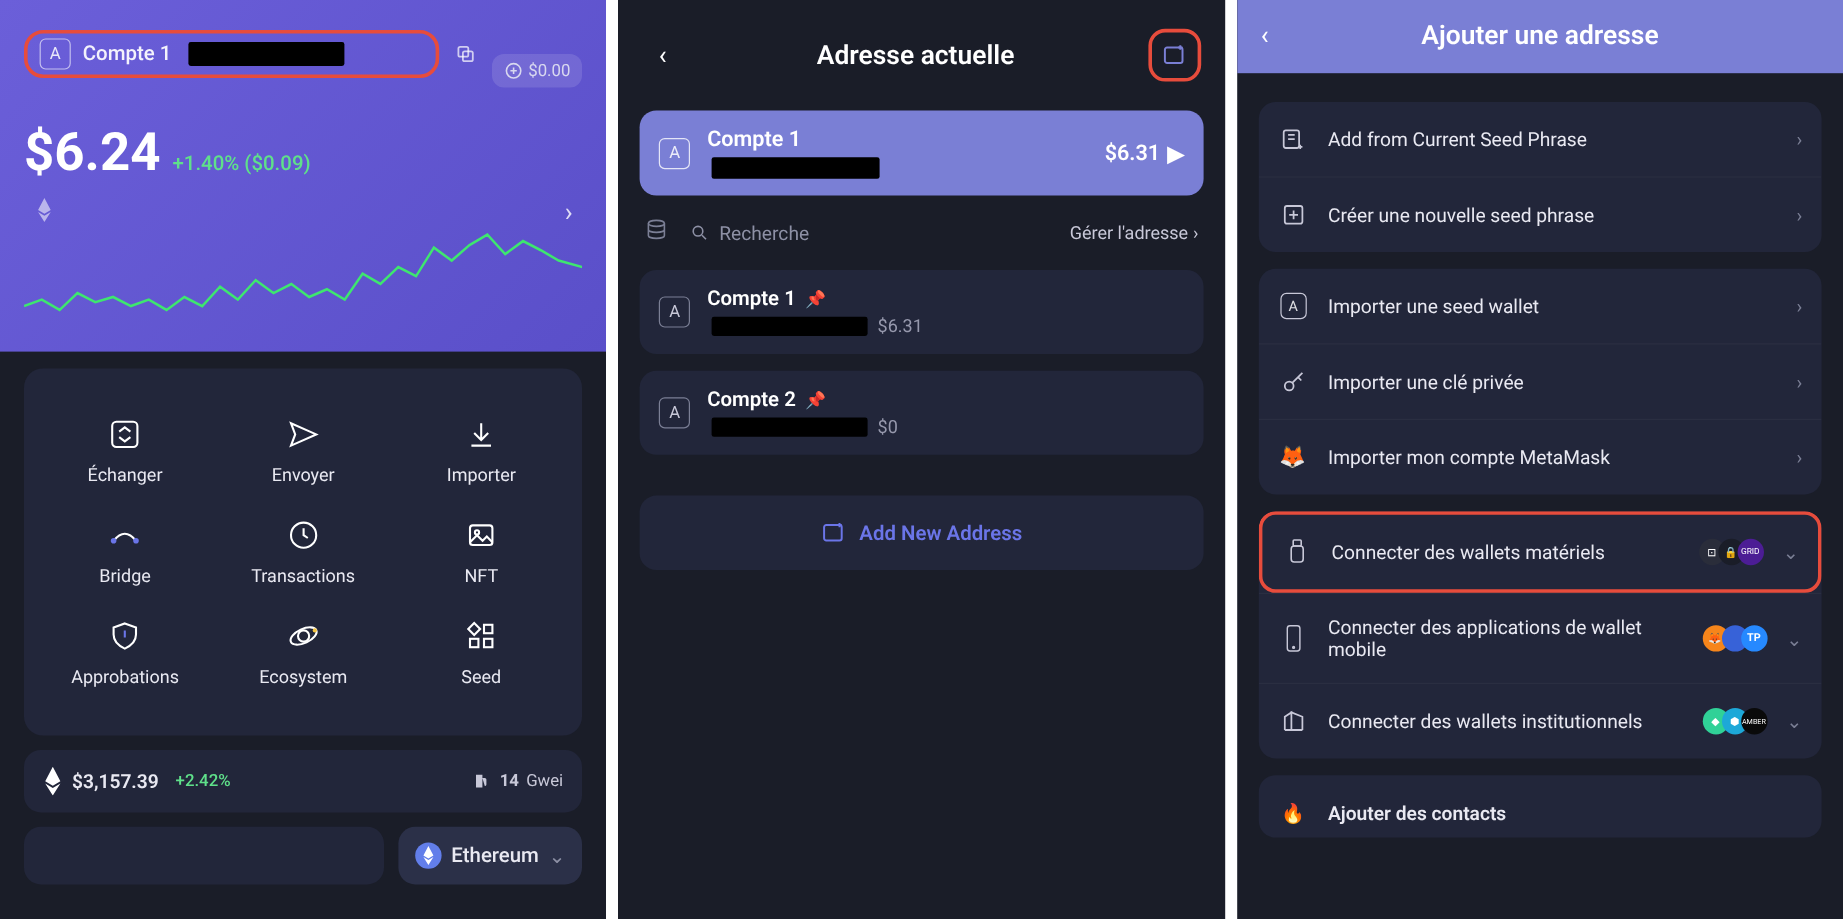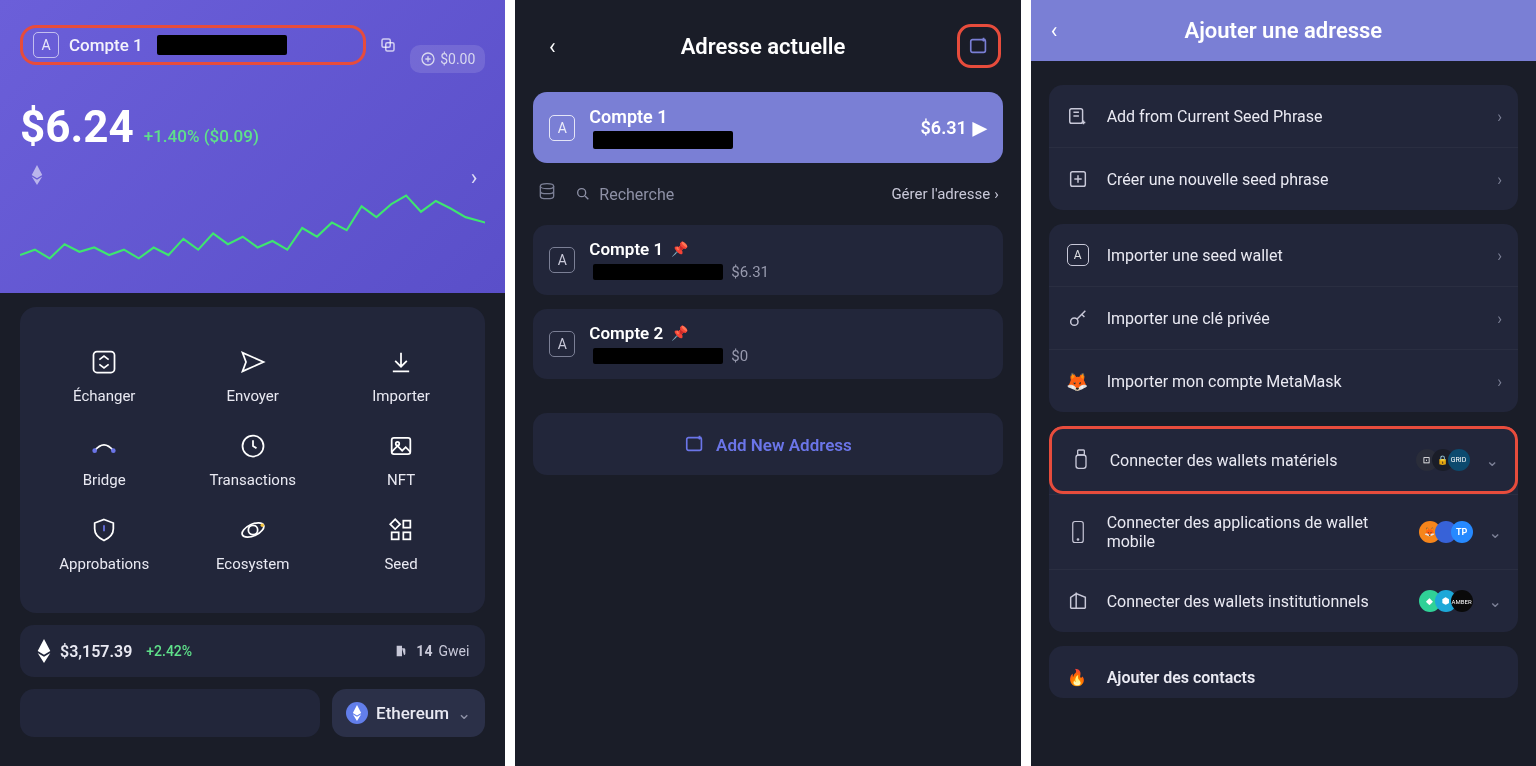--- a/index.html
+++ b/index.html
@@ -67,21 +67,21 @@
   .row3 { display: flex; align-items: center; gap: 16px; padding: 18px 16px; color: #e9e9f2;}
   .row3 + .row3 { border-top: 1px solid rgba(255,255,255,0.04);}
   .row3 .ic3 { width: 26px; height: 26px; display: flex; align-items: center; justify-content: center; color: #c8c8d8;}
   .row3 .lbl { font-size: 16px; flex: 1;}
   .row3 .chev { color: #7b7f95; font-size: 16px;}
   .hw-row { border: 3px solid #e74c3c; border-radius: 14px;}
   .badge-stack { display: flex; align-items: center;}
   .badge-stack .bd { width: 22px; height: 22px; border-radius: 50%; margin-left: -6px; display: flex; align-items: center; justify-content: center; font-size: 9px; color: #fff;}
   .bd.b1 { background: #2a2d3a;}
   .bd.b2 { background: #1a1d28;}
-  .bd.b3 { background: #0c4a6e; font-size: 7px;}
+  .bd.b3 { background: #4c1d95; font-size: 7px;}
   .bd.metamask { background: #f6851b;}
   .bd.bluec { background: #3762d8;}
   .bd.tp { background: #2689ff; font-size: 9px; font-weight: 700;}
   .bd.green { background: #30d197;}
   .bd.teal { background: #1da8d8;}
   .bd.amber { background: #0a0a0a; font-size: 6px;}
   .contacts-title { color: #e9e9f2; font-size: 16px; font-weight: 600;}
 </style>
 </head>
 <body>

